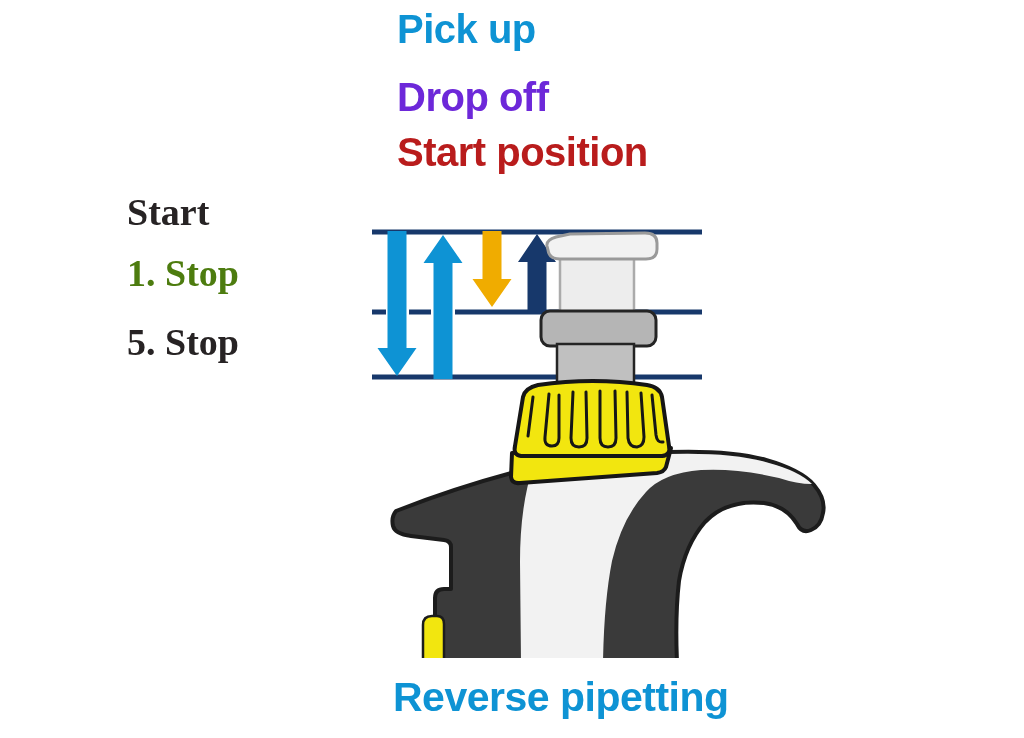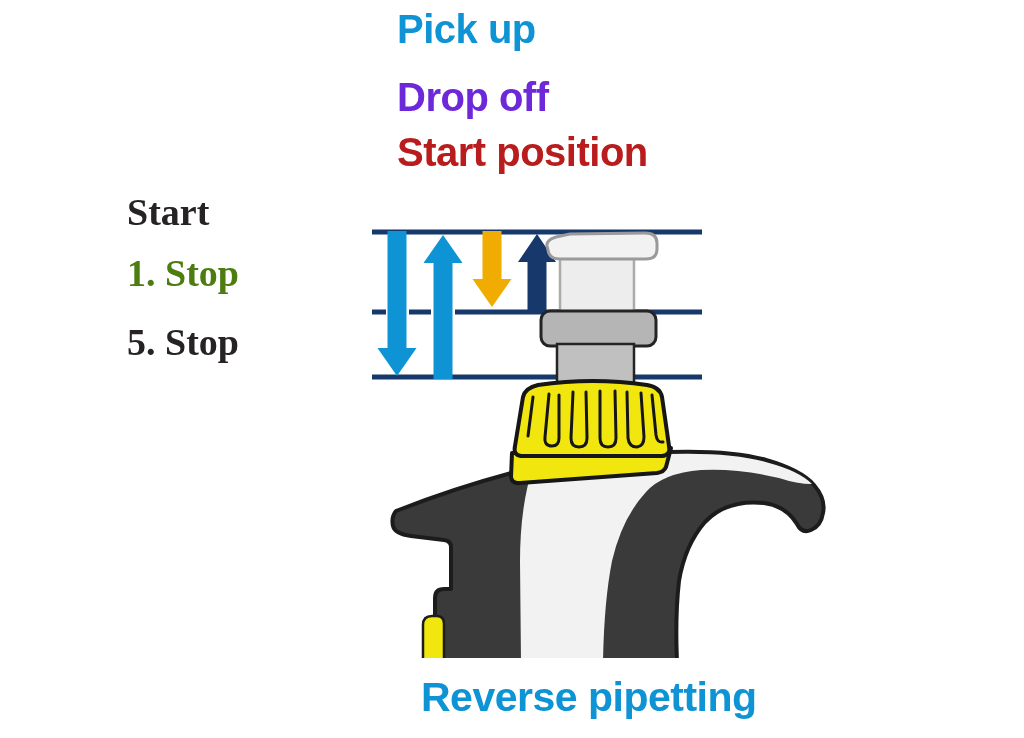--- a/index.html
+++ b/index.html
@@ -48,21 +48,21 @@
 <div id="canvas">
 
   <div class="legend-line" style="top: 9px; color: rgb(14, 147, 212);">Pick up</div>
   <div class="legend-line" style="top: 77px; color: #6d28d9;">Drop off</div>
   <div class="legend-line" style="top: 132px; color: #b91c1c;">Start position</div>
 
   <div class="stop-label" style="top: 193px; color: rgb(39, 35, 36);">Start</div>
   <div class="stop-label" style="top: 254px; color: #4d7c0f;">1. Stop</div>
   <div class="stop-label" style="top: 323px; color: rgb(39, 35, 36);">5. Stop</div>
 
-  <div class="caption" style="color: rgb(14, 147, 212); margin-left: 28px;">Reverse pipetting</div>
+  <div class="caption" style="color: rgb(14, 147, 212);">Reverse pipetting</div>
 
   <svg width="1024" height="738" viewBox="0 0 1024 738">
     <defs>
       <clipPath id="bottomCut">
           <rect x="0" y="0" width="1024" height="658"></rect>
         </clipPath>
     </defs>
 
     <g>
       <line x1="372" y1="232" x2="702" y2="232" stroke-width="5" stroke="#17386B"></line>

